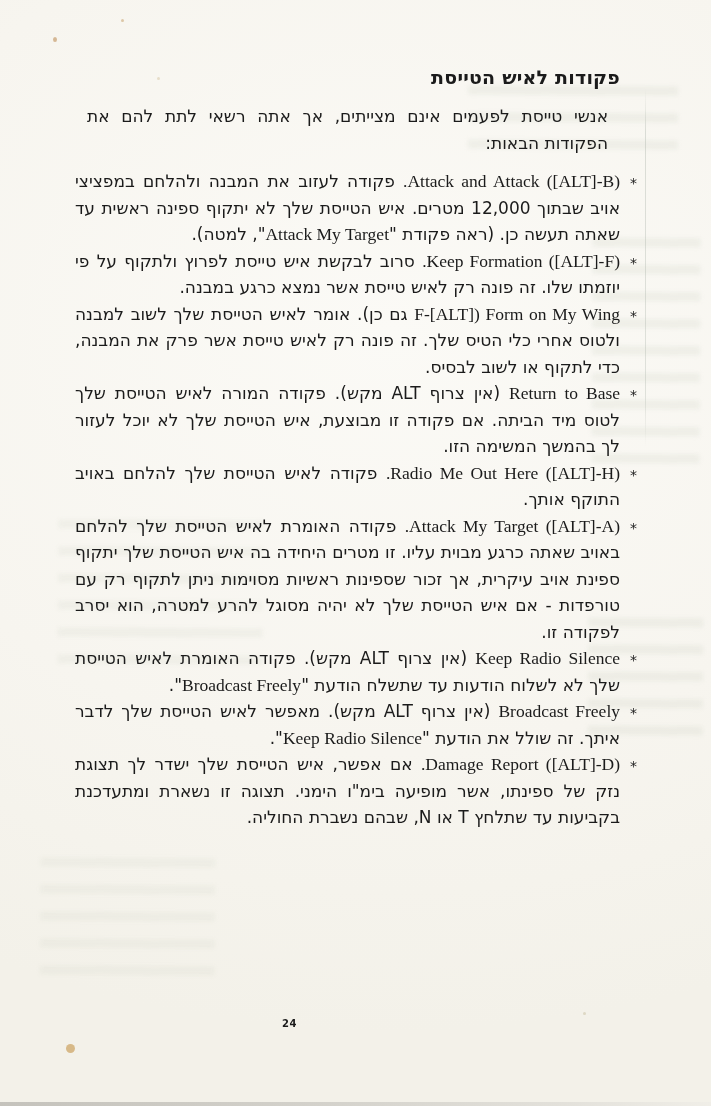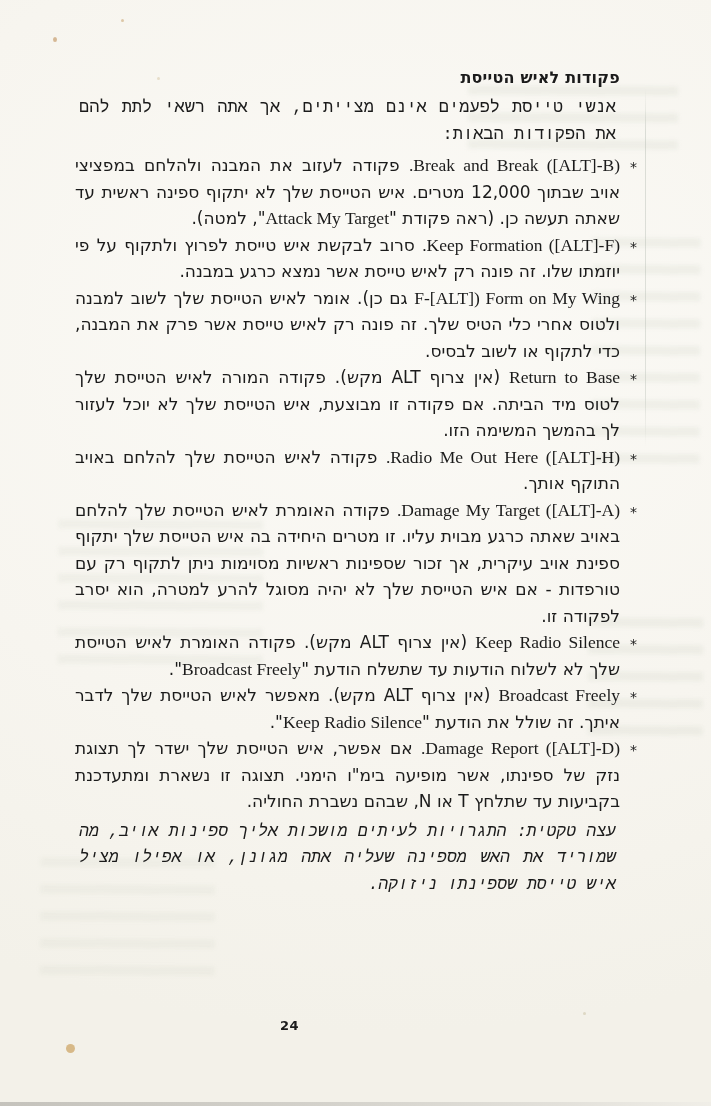--- a/index.html
+++ b/index.html
@@ -44,40 +44,40 @@
     position:absolute;left:0;bottom:0;width:100%;height:4px;
     background:linear-gradient(to right,#b5b3ad 0%,#c9c7c1 45%,#dedcd6 80%,#efede7 100%);
     opacity:.75;
   }
   .content{
     position:absolute;left:75px;top:64px;width:545px;
     direction:rtl;
     color:var(--ink,#1b1b1b);
   }
   h2{
-    font-size:16px;font-weight:bold;line-height:27px;margin:0;
+    font-size:19px;font-weight:bold;line-height:27px;margin:0;
     letter-spacing:.2px;
   }
-  p{margin:4px;font-size:17px;line-height:26.5px;text-align:justify;font-family:Liberation Mono, monospace;}
+  p{margin:12px;font-size:17px;line-height:26.5px;text-align:justify;}
   ul{list-style:none;margin:0;padding:0;}
   li{
     position:relative;font-size:17px;line-height:26.5px;text-align:justify;
   }
   .bullet-star{
     position:absolute;right:-17px;top:2px;font-size:14px;color:#222;
     font-family:"DejaVu Sans",sans-serif;
   }
   .en{
     font-family:"Liberation Serif","DejaVu Serif",serif;
     font-size:17.5px;
   }
   .tip{font-style:italic;font-size:16.5px;}
   .page-number{
     position:absolute;left:0;top:1018px;width:579px;text-align:center;
-    font-size:13px;font-weight:bold;color:#1b1b1b;
+    font-size:10px;font-weight:bold;color:#1b1b1b;
     letter-spacing:.5px;
   }
 </style>
 </head>
 <body style="--ink: #1b1b1b; background: rgb(247, 245, 239);">
 
 <div class="page">
   <div class="ghost g1"></div>
   <div class="ghost g2"></div>
   <div class="ghost g3"></div>
@@ -89,28 +89,27 @@
   <div class="spot sp4"></div>
   <div class="spot sp5"></div>
   <div class="crease"></div>
   <div class="edge-bottom"></div>
 
   <div class="content">
     <h2>פקודות לאיש הטייסת</h2>
     <p>אנשי טייסת לפעמים אינם מצייתים, אך אתה רשאי לתת להם את הפקודות הבאות:</p>
 
     <ul>
-        <li><span class="bullet-star">*</span><span class="en">Break and Break ([ALT]-B).</span><span class="he"> פקודה לעזוב את המבנה ולהלחם במפציצי אויב שבתוך 12,000 מטרים. איש הטייסת שלך לא יתקוף ספינה ראשית עד שאתה תעשה כן. (ראה פקודת "</span><span class="en">Attack My Target</span><span class="he">", למטה).</span></li>
+        <li><span class="bullet-star">*</span><span class="en">Attack and Attack ([ALT]-B).</span><span class="he"> פקודה לעזוב את המבנה ולהלחם במפציצי אויב שבתוך 12,000 מטרים. איש הטייסת שלך לא יתקוף ספינה ראשית עד שאתה תעשה כן. (ראה פקודת "</span><span class="en">Attack My Target</span><span class="he">", למטה).</span></li>
         <li><span class="bullet-star">*</span><span class="en">Keep Formation ([ALT]-F).</span><span class="he"> סרוב לבקשת איש טייסת לפרוץ ולתקוף על פי יוזמתו שלו. זה פונה רק לאיש טייסת אשר נמצא כרגע במבנה.</span></li>
         <li><span class="bullet-star">*</span><span class="en">Form on My Wing ([ALT]-F</span><span class="he"> גם כן). אומר לאיש הטייסת שלך לשוב למבנה ולטוס אחרי כלי הטיס שלך. זה פונה רק לאיש טייסת אשר פרק את המבנה, כדי לתקוף או לשוב לבסיס.</span></li>
         <li><span class="bullet-star">*</span><span class="en">Return to Base</span><span class="he"> (אין צרוף ALT מקש). פקודה המורה לאיש הטייסת שלך לטוס מיד הביתה. אם פקודה זו מבוצעת, איש הטייסת שלך לא יוכל לעזור לך בהמשך המשימה הזו.</span></li>
         <li><span class="bullet-star">*</span><span class="en">Radio Me Out Here ([ALT]-H).</span><span class="he"> פקודה לאיש הטייסת שלך להלחם באויב התוקף אותך.</span></li>
-        <li><span class="bullet-star">*</span><span class="en">Damage My Target ([ALT]-A).</span><span class="he"> פקודה האומרת לאיש הטייסת שלך להלחם באויב שאתה כרגע מבוית עליו. זו מטרים היחידה בה איש הטייסת שלך יתקוף ספינת אויב עיקרית, אך זכור שספינות ראשיות מסוימות ניתן לתקוף רק עם טורפדות - אם איש הטייסת שלך לא יהיה מסוגל להרע למטרה, הוא יסרב לפקודה זו.</span></li>
+        <li><span class="bullet-star">*</span><span class="en">Attack My Target ([ALT]-A).</span><span class="he"> פקודה האומרת לאיש הטייסת שלך להלחם באויב שאתה כרגע מבוית עליו. זו מטרים היחידה בה איש הטייסת שלך יתקוף ספינת אויב עיקרית, אך זכור שספינות ראשיות מסוימות ניתן לתקוף רק עם טורפדות - אם איש הטייסת שלך לא יהיה מסוגל להרע למטרה, הוא יסרב לפקודה זו.</span></li>
         <li><span class="bullet-star">*</span><span class="en">Keep Radio Silence</span><span class="he"> (אין צרוף ALT מקש). פקודה האומרת לאיש הטייסת שלך לא לשלוח הודעות עד שתשלח הודעת "</span><span class="en">Broadcast Freely</span><span class="he">".</span></li>
         <li><span class="bullet-star">*</span><span class="en">Broadcast Freely</span><span class="he"> (אין צרוף ALT מקש). מאפשר לאיש הטייסת שלך לדבר איתך. זה שולל את הודעת "</span><span class="en">Keep Radio Silence</span><span class="he">".</span></li>
         <li><span class="bullet-star">*</span><span class="en">Damage Report ([ALT]-D).</span><span class="he"> אם אפשר, איש הטייסת שלך ישדר לך תצוגת נזק של ספינתו, אשר מופיעה בימ"ו הימני. תצוגה זו נשארת ומתעדכנת בקביעות עד שתלחץ T או N, שבהם נשברת החוליה.</span></li>
       </ul>
 
-    <p class="tip">עצה טקטית: התגרויות לעיתים מושכות אליך ספינות אויב, מה שמוריד את האש מספינה שעליה אתה מגונן, או אפילו מציל איש טייסת שספינתו ניזוקה.</p>
   </div>
 
   <div class="page-number">24</div>
 </div>
 
 </body></html>

